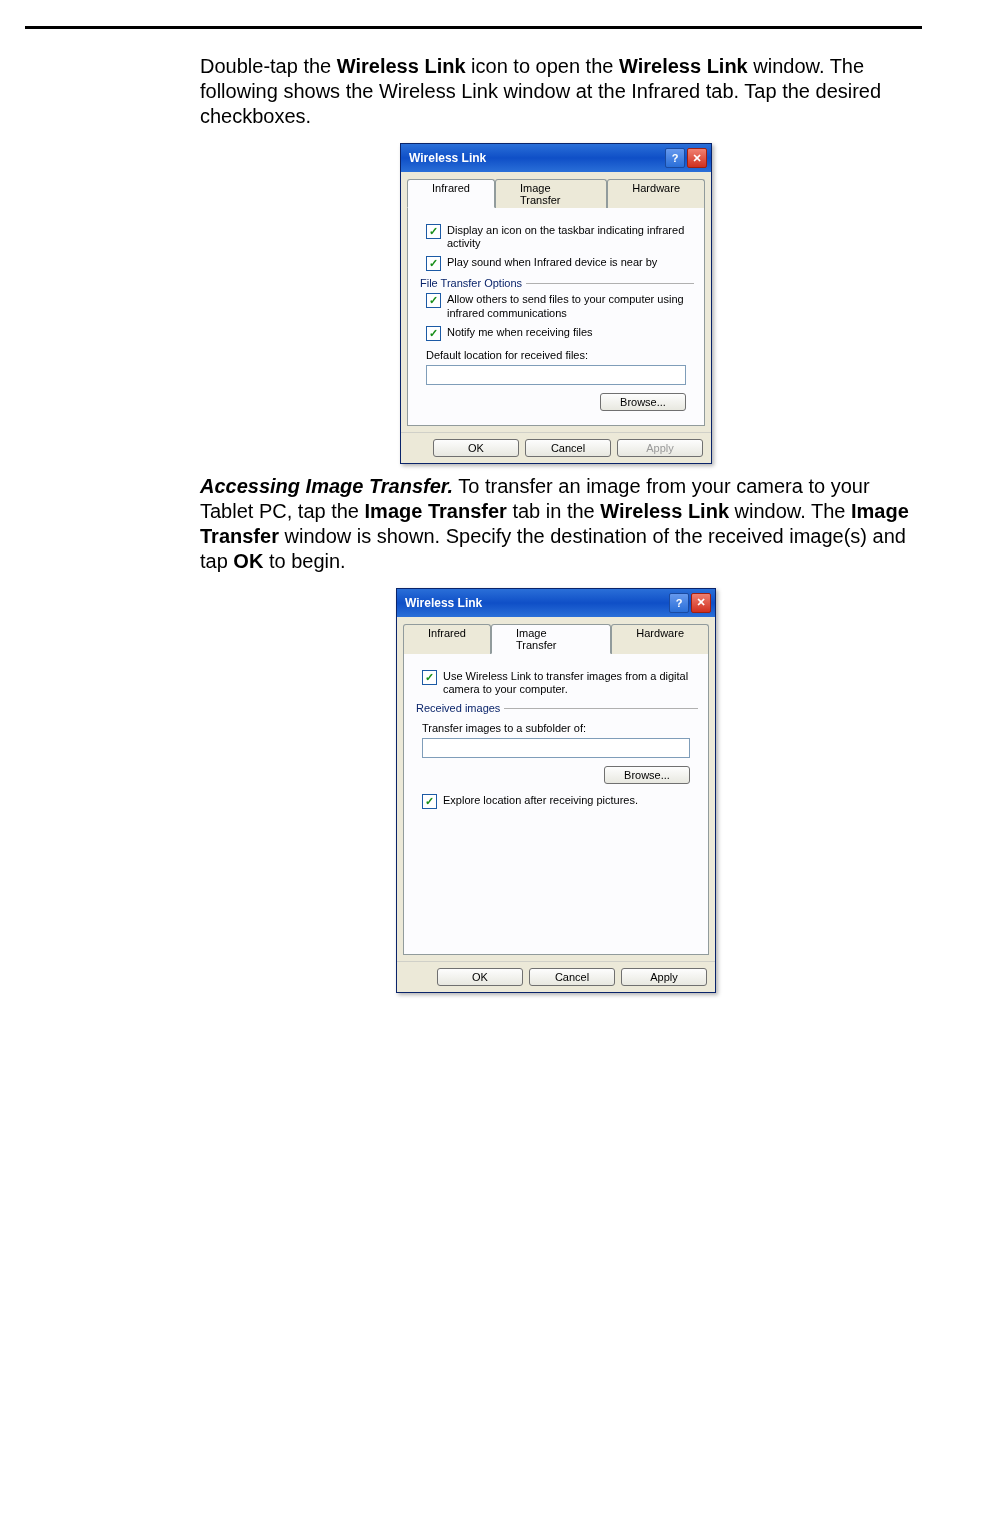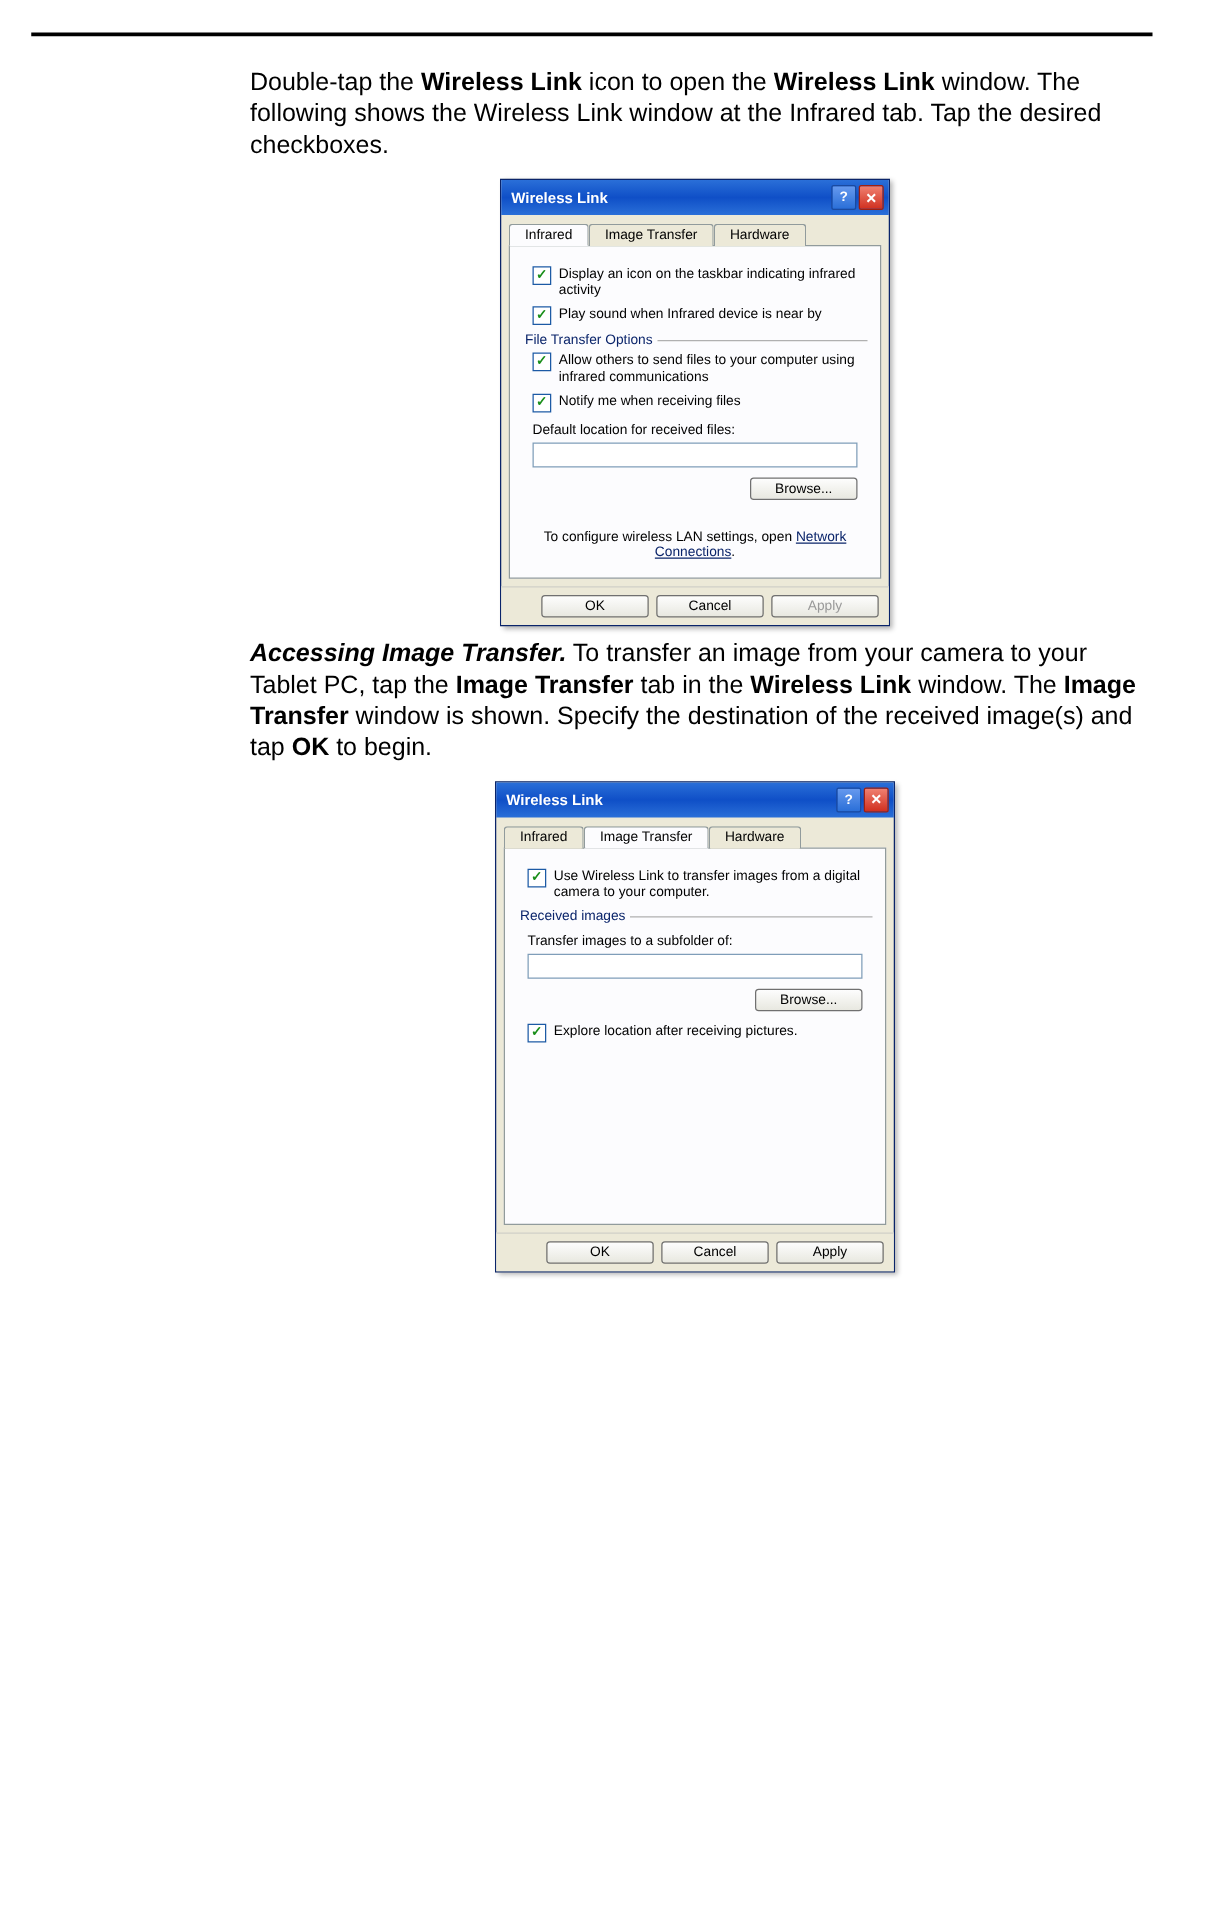--- a/index.html
+++ b/index.html
@@ -112,21 +112,21 @@
   .xp-tabs {
     display:flex;
     padding: 6px 6px 0 6px;
     gap:0;
   }
   .xp-tab {
     background:#ece9d8;
     border:1px solid #919b9c;
     border-bottom:none;
     border-radius:3px 3px 0 0;
-    padding: 2px 12px;
+    padding: 2px 24px;
     font-size:11px;
     position:relative;
     top:1px;
   }
   .xp-tab.active {
     background:#fcfcfe;
     z-index:2;
     border-bottom:1px solid #fcfcfe;
   }
   .xp-tab:not(.active){
@@ -269,23 +269,20 @@
           </div>
           <div class="chk-row">
             <div class="chk-box">✓</div>
             <div>Notify me when receiving files</div>
           </div>
           <div class="static-lbl">Default location for received files:</div>
           <div class="path-input"></div>
           <div class="btn-row">
             <div class="xp-btn">Browse...</div>
           </div>
-          <div class="link-note">
-            <span>To configure wireless LAN settings, open </span><a href="#">Network Connections</a>.
-          </div>
         </div>
         <div class="xp-bottom">
           <div class="xp-btn">OK</div>
           <div class="xp-btn">Cancel</div>
           <div class="xp-btn disabled">Apply</div>
         </div>
       </div>
     </div>
 
     <p class="body-text">

